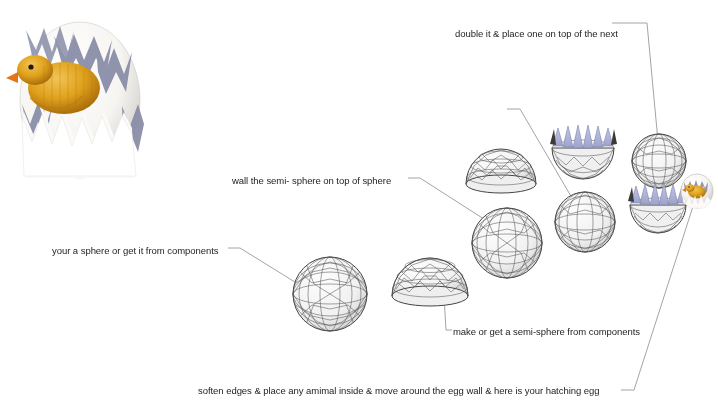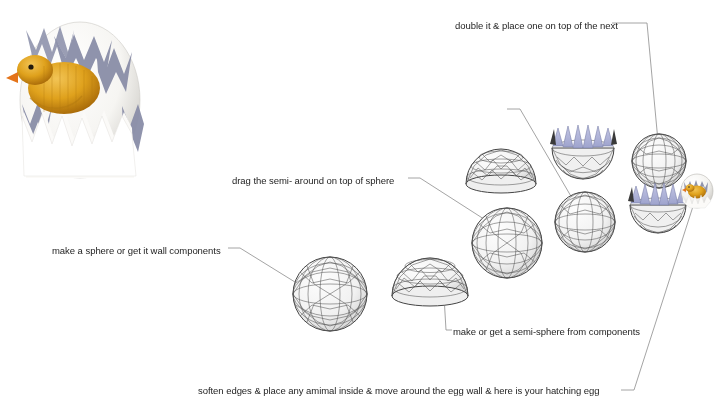--- a/index.html
+++ b/index.html
@@ -268,24 +268,24 @@
         <path d="M686 188 L682 190 L686 192 Z" fill="#e4741a"></path>
         <circle cx="689" cy="187" r="0.8" fill="#221a0c"></circle>
       </g>
       <g fill="#fbfaf8" stroke="#ddd" stroke-width="0.4">
         <path d="M683 196 L686 203 L689 195 L692 204 L695 196 L698 204 L701 195 L704 203 L707 196
                  L711 201 L705 208 L690 208 L683 202 Z"></path>
       </g>
     </g>
   </svg>
 
-  <div class="label" style="left:455px;top:20px;">double it &amp; place one on top of the next</div>
-
-
-  <div class="label" style="left:232px;top:175px;">drag the semi- around on top of sphere</div>
-
-  <div class="label" style="left:52px;top:245px;">make a sphere or get it wall components</div>
+  <div class="label" style="left:455px;top:28px;">double it &amp; place one on top of the next</div>
+
+
+  <div class="label" style="left:232px;top:175px;">wall the semi- sphere on top of sphere</div>
+
+  <div class="label" style="left:52px;top:245px;">your a sphere or get it from components</div>
 
   <div class="label" style="left:453px;top:326px;">make or get a semi-sphere from components</div>
 
   <div class="label" style="left:198px;top:385px;">soften edges &amp; place any amimal inside &amp; move around the egg wall &amp; here is your hatching egg</div>
 
 </div>
 
 </body></html>

